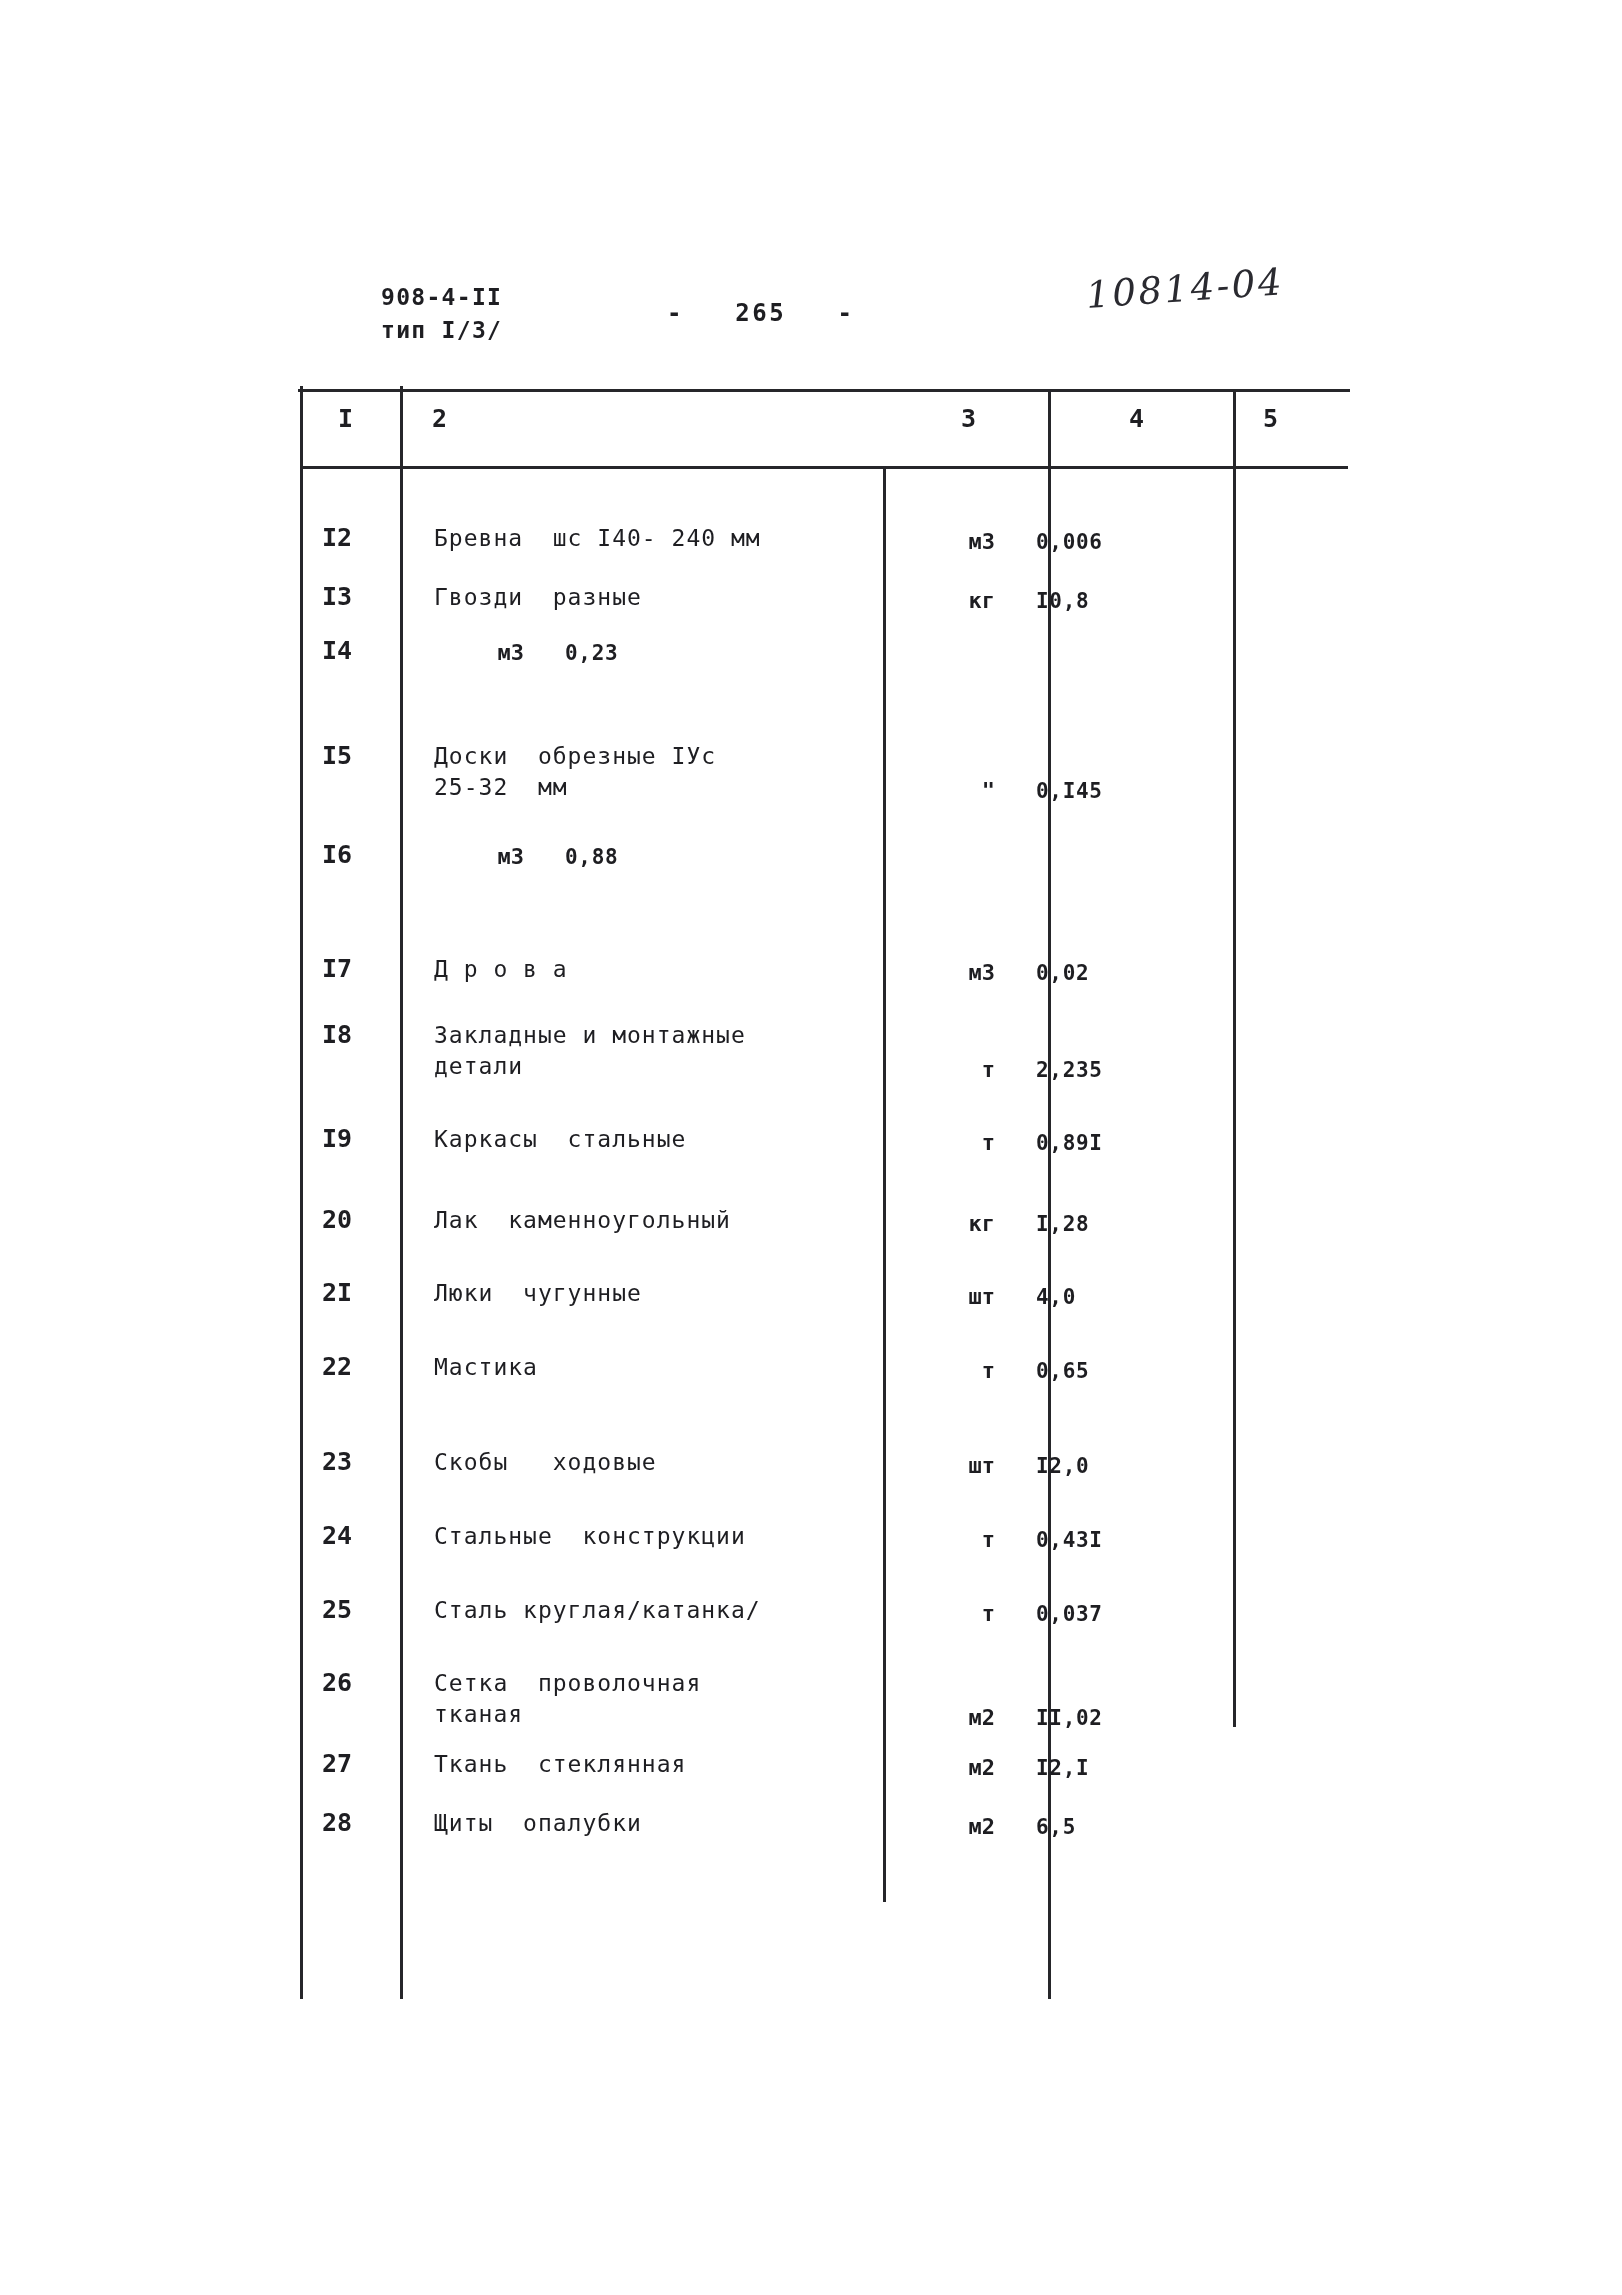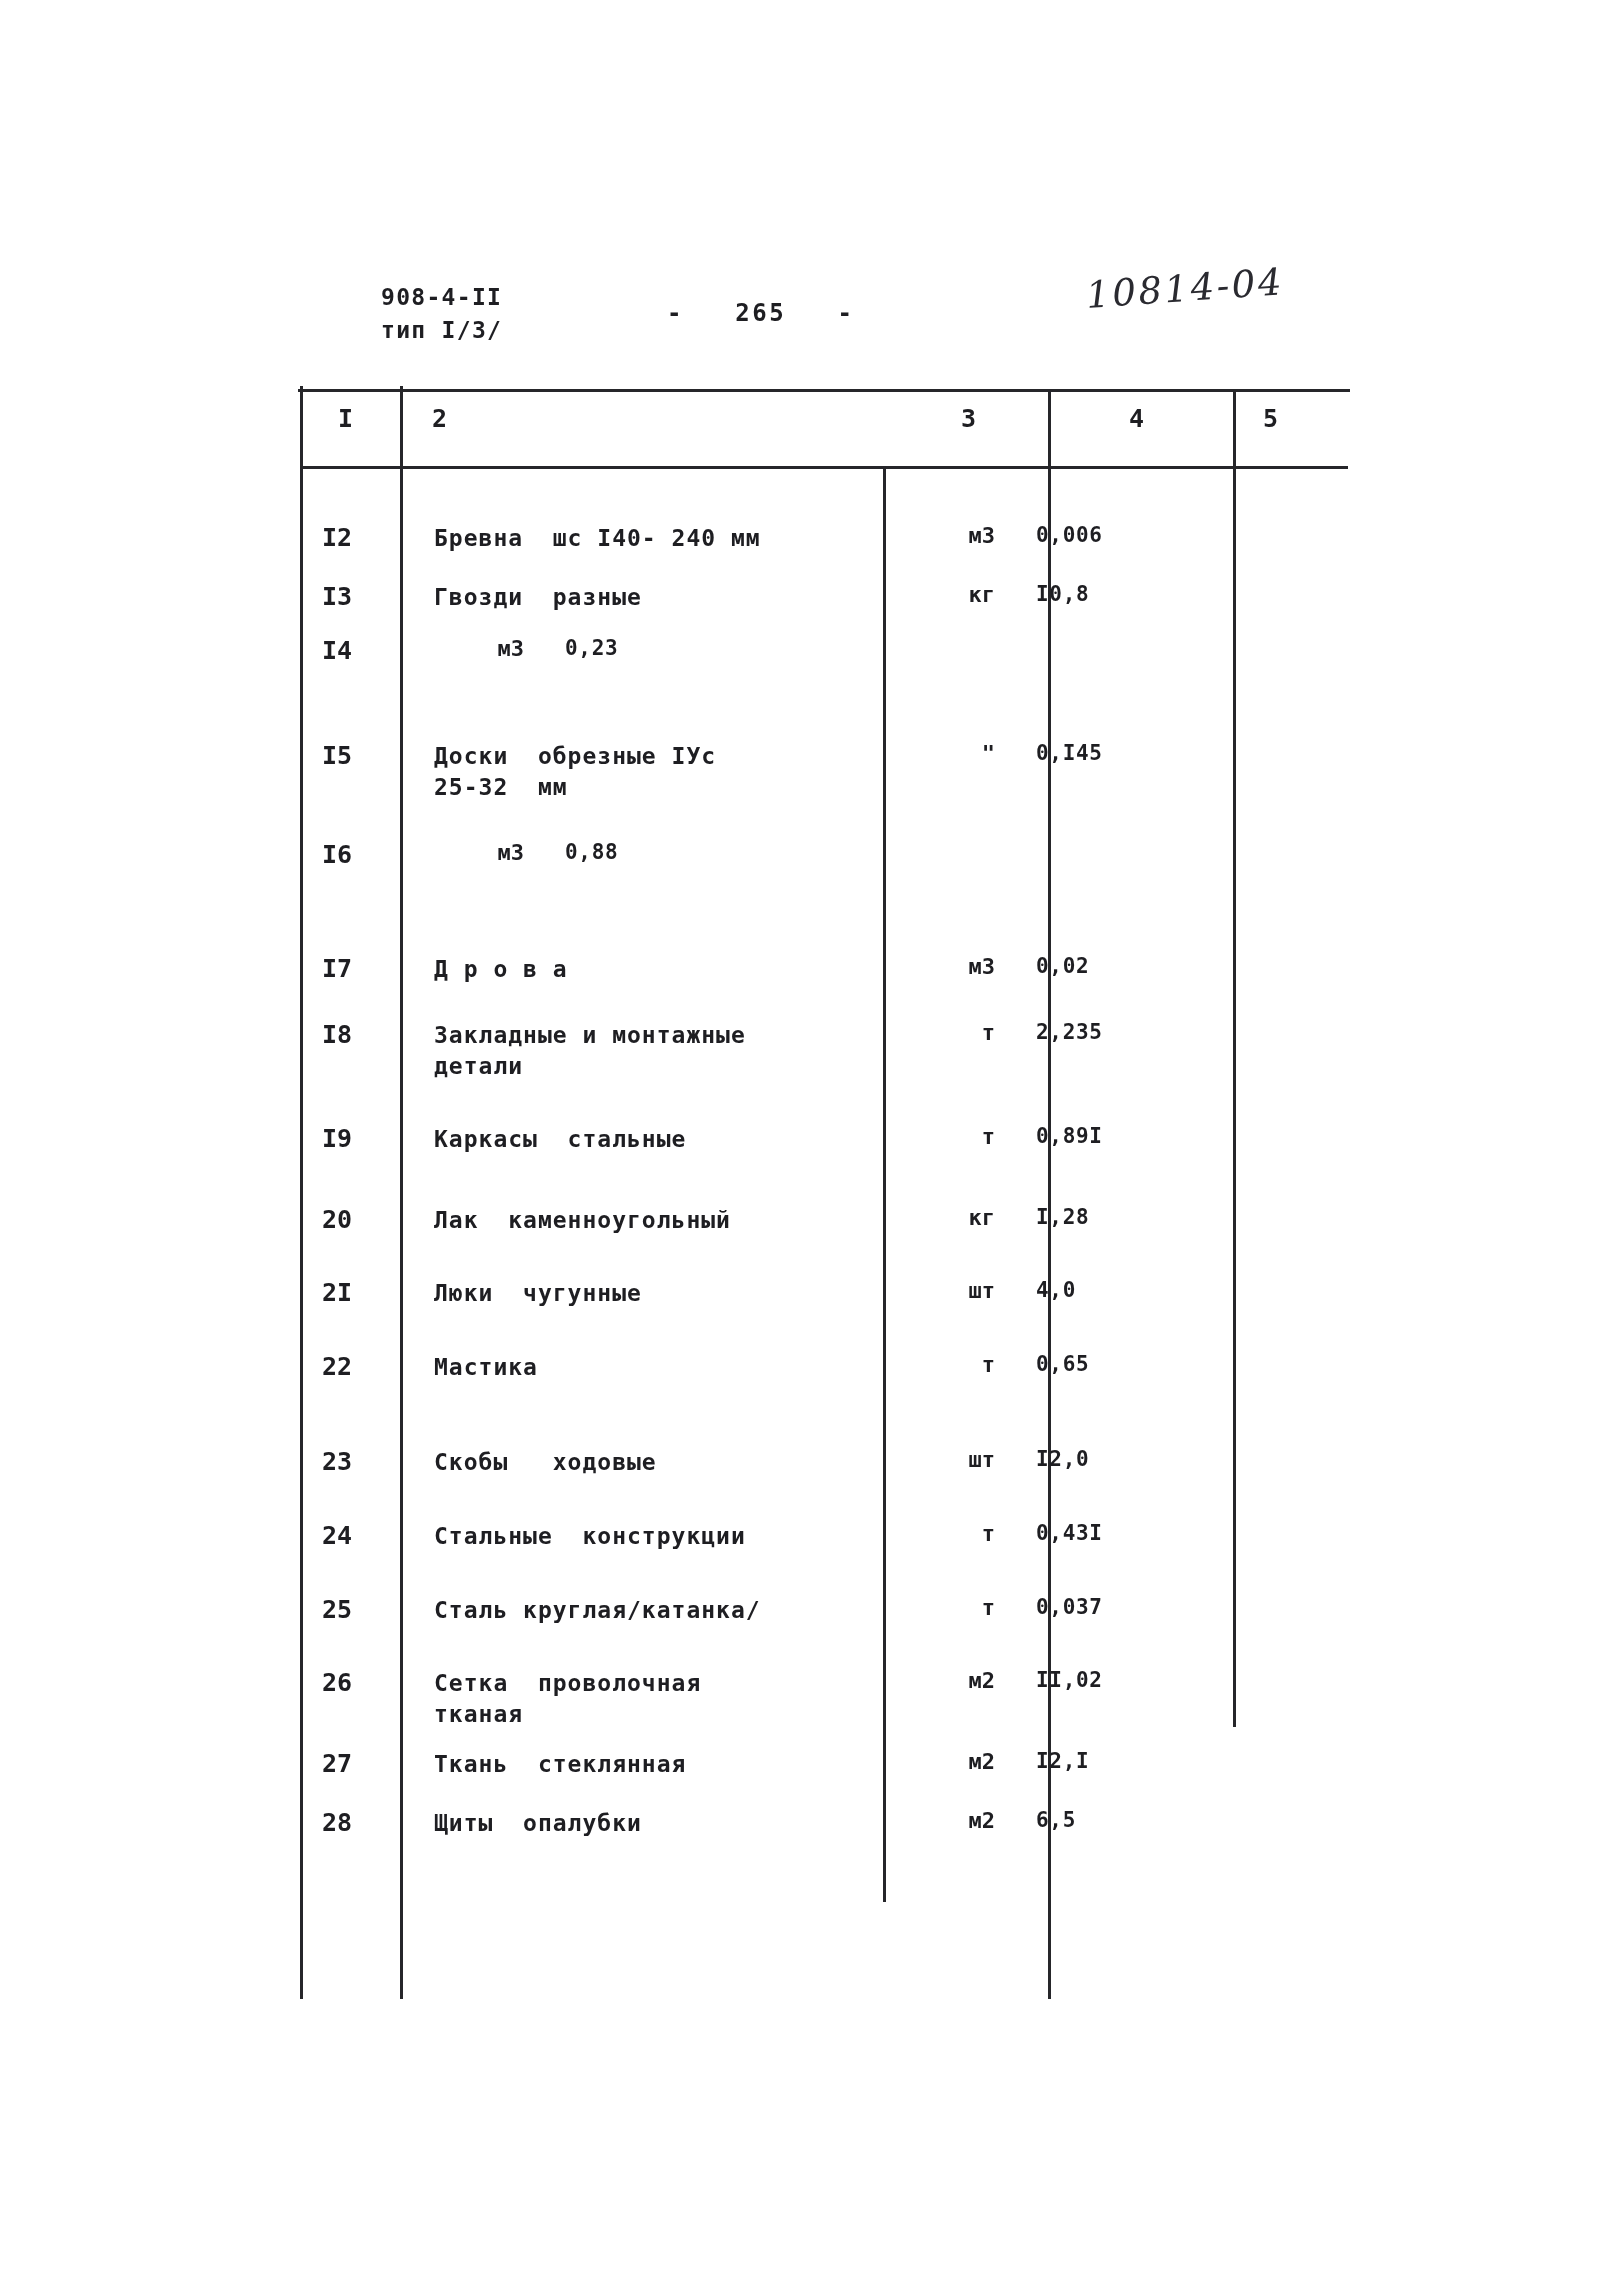--- a/index.html
+++ b/index.html
@@ -66,35 +66,36 @@
     font-size: 25px;
     font-weight: 700;
   }
 
   
   .row {
     position: absolute;
     left: 301px;
     width: 1047px;
     display: flex;
+    align-items: flex-end;
   }
   .c-num {
     width: 99px;
     box-sizing: border-box;
     padding-left: 21px;
     font-size: 25px;
     font-weight: 700;
     align-self: flex-start;
   }
   .c-name {
     width: 471px;
     box-sizing: border-box;
     padding-left: 34px;
     font-size: 23px;
-    font-weight: 700;
+    font-weight: 400;
     letter-spacing: 1px;
     line-height: 1.34;
     white-space: pre-wrap;
   }
   .c-unit {
     width: 165px;
     box-sizing: border-box;
     padding-right: 41px;
     text-align: right;
     font-size: 22px;

